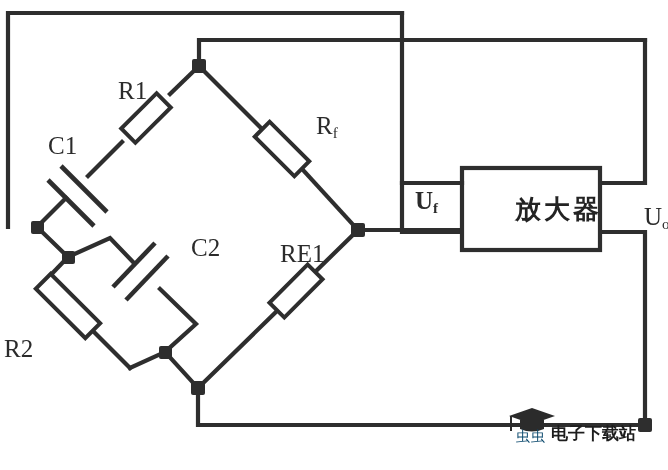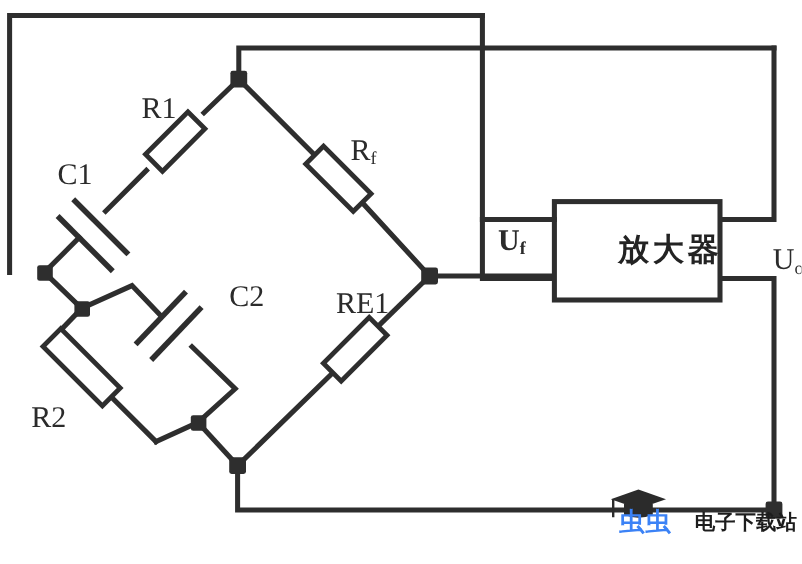--- a/index.html
+++ b/index.html
@@ -58,34 +58,34 @@
   }
   .wm-row {
     position: absolute;
     left: 0;
     top: 0;
     display: flex;
     align-items: flex-end;
   }
   .wm-bug {
     font-family: "DejaVu Sans", sans-serif;
-    font-size: 21px;
-    font-weight: bold;
-    color: #3b82f6;
+    font-size: 14px;
+    font-weight: normal;
+    color: #0c4a6e;
     letter-spacing: 1px;
     line-height: 1;
   }
   .wm-cn {
     font-family: "DejaVu Sans", sans-serif;
     font-size: 17px;
     font-weight: bold;
     color: #1d1d1d;
     letter-spacing: 0px;
     line-height: 1;
-    margin-left: 19px;
+    margin-left: 5px;
     padding-bottom: 1px;
   }
   .wm-url {
     position: absolute;
     left: 8px;
     top: 30px;
     font-family: "DejaVu Sans", sans-serif;
     font-size: 13px;
     font-weight: bold;
     color: #3b3b3b;
@@ -172,25 +172,25 @@
       <rect x="159" y="346" width="13" height="13" rx="2"></rect>
       <rect x="191" y="381" width="14" height="14" rx="2"></rect>
       <rect x="638" y="418" width="14" height="14" rx="2"></rect>
     </g>
   </svg>
 
   <div class="lbl lbl-part" style="left:118px; top:78px;">R1</div>
 
   <div class="lbl lbl-part" style="left:48px; top:133px;text-align:center;">C1</div>
 
-  <div class="lbl lbl-part" style="left:292px; top:113px;"><span>R</span><span class="lbl-sub">f</span></div>
+  <div class="lbl lbl-part" style="left:316px; top:113px;"><span>R</span><span class="lbl-sub">f</span></div>
 
   <div class="lbl lbl-part" style="left:150px; top:235px;margin-left:41px;">C2</div>
 
-  <div class="lbl lbl-part" style="left:26px; top:336px;">R2</div>
+  <div class="lbl lbl-part" style="left:4px; top:336px;">R2</div>
 
   <div class="lbl lbl-part" style="left:280px; top:241px;">RE1</div>
 
   <div class="lbl lbl-part" style="left:415px; top:188px;font-weight:bold;"><span>U</span><span class="lbl-sub">f</span></div>
 
   <div class="lbl lbl-part" style="left:644px; top:204px;"><span>U</span><span class="lbl-sub">o</span></div>
 
   <div class="lbl lbl-cjk" style="left:483px; top:196px;">放大器</div>
 
   <div id="watermark">

